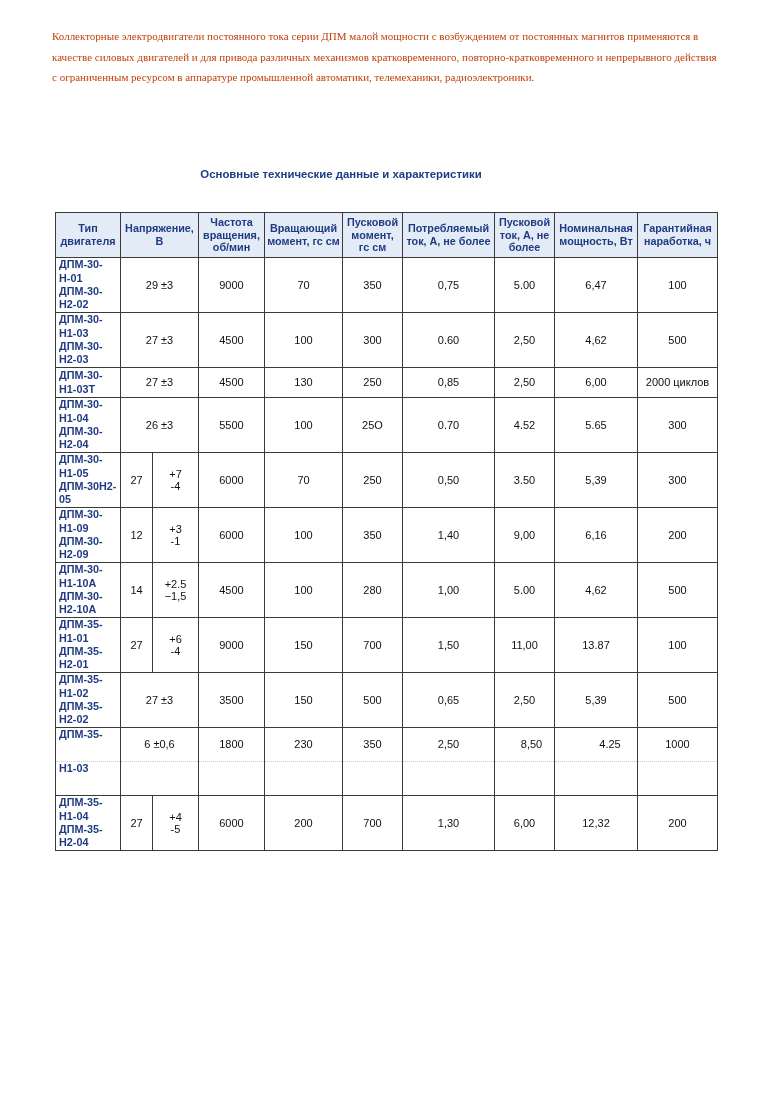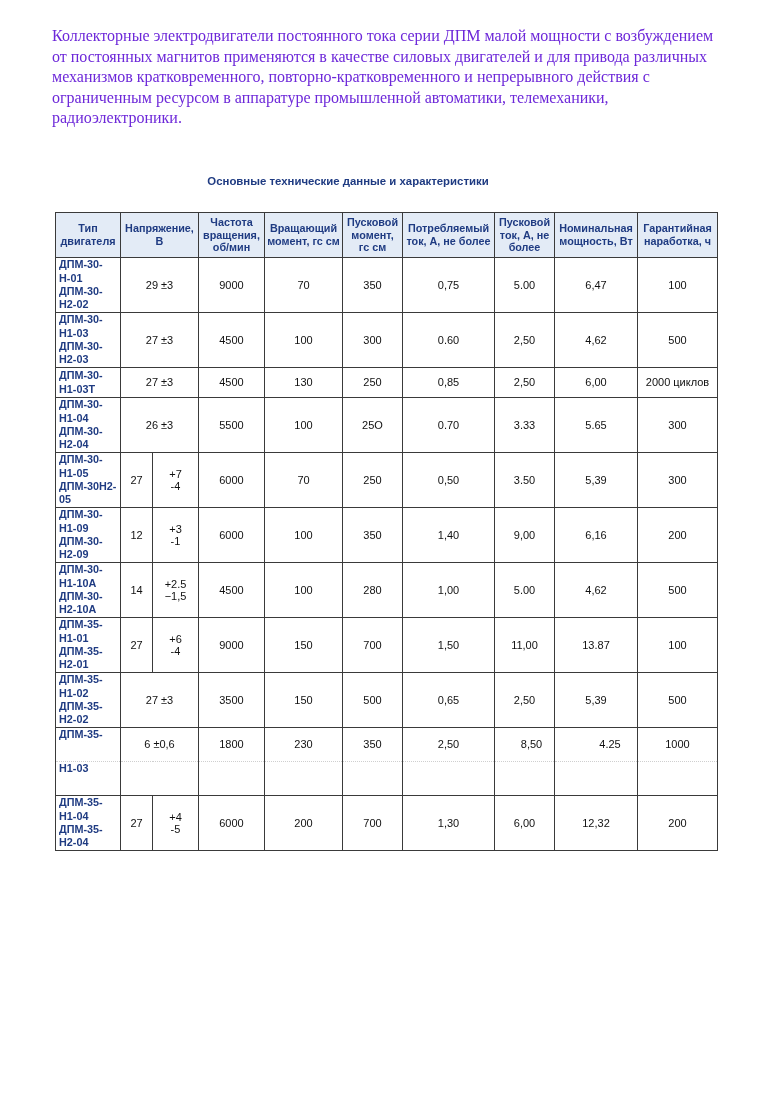--- a/index.html
+++ b/index.html
@@ -1,25 +1,25 @@
 <!DOCTYPE html>
 <html><head>
 <meta charset="utf-8">
 <style>
   html, body { margin: 0; padding: 0; background: #ffffff; }
   body { width: 763px; height: 1100px; position: relative; overflow: hidden; }
   .intro {
     position: absolute; left: 52px; top: 26px; width: 670px;
-    font-family: "Liberation Serif", serif; font-size: 16px; line-height: 20.6px;
-    color: #6d28d9; margin: 0;
+    font-family: "Liberation Serif", serif; font-size: 11px; line-height: 20.6px;
+    color: #c2410c; margin: 0;
   }
   .caption {
     position: absolute; left: 0; width: 672px; top: 163px; text-align: center;
     font-family: "Liberation Sans", sans-serif; font-weight: bold; font-size: 11.4px;
-    color: #1f3b82; margin: 12px;
+    color: #1f3b82; margin: 5px;
   }
   table.spec {
     position: absolute; left: 55px; top: 212px; width: 662px;
     border-collapse: collapse; table-layout: fixed;
     font-family: "Liberation Sans", sans-serif; font-size: 11px; color: #111111;
   }
   table.spec td, table.spec th {
     border: 1.5px solid #3a3a3a; text-align: center; vertical-align: middle;
     padding: 0 2px; line-height: 12.6px;
   }
@@ -102,21 +102,21 @@
         <td>6,00</td>
         <td>2000 циклов</td>
       </tr>
       <tr class="r-std">
         <td class="type">ДПМ-30-Н1-04 ДПМ-30-Н2-04</td>
         <td colspan="2">26 ±3</td>
         <td>5500</td>
         <td>100</td>
         <td>25О</td>
         <td>0.70</td>
-        <td>3.33</td>
+        <td>4.52</td>
         <td>5.65</td>
         <td>300</td>
       </tr>
       <tr class="r-std">
         <td class="type">ДПМ-30-Н1-05 ДПМ-30Н2-05</td>
         <td>27</td>
         <td class="tol" style="white-space: pre-line;">+7
 -4</td>
         <td>6000</td>
         <td>70</td>

